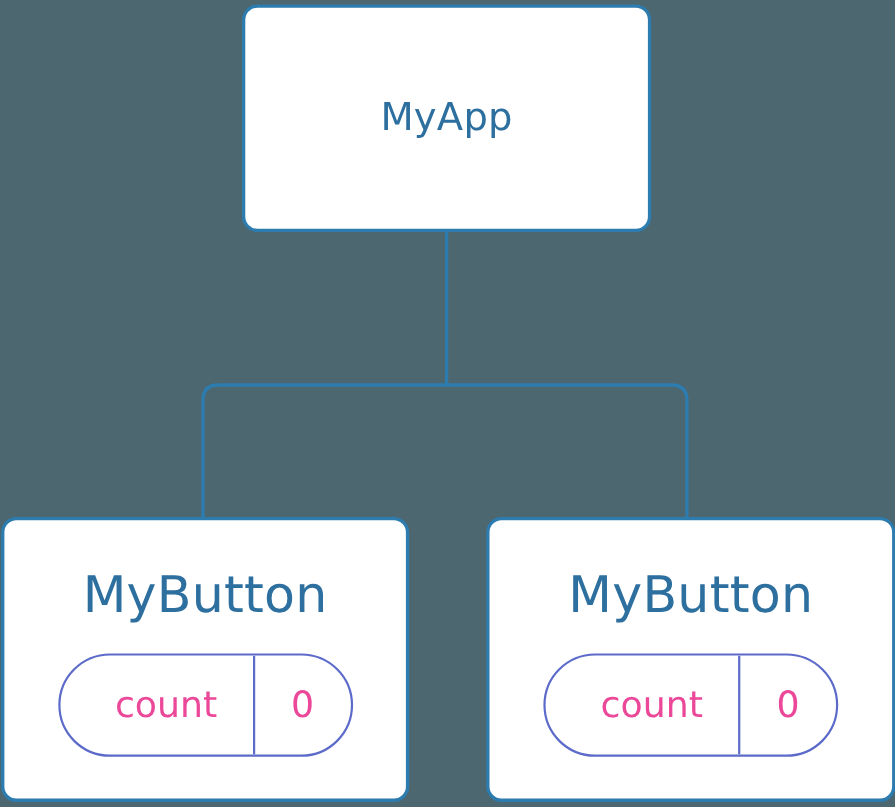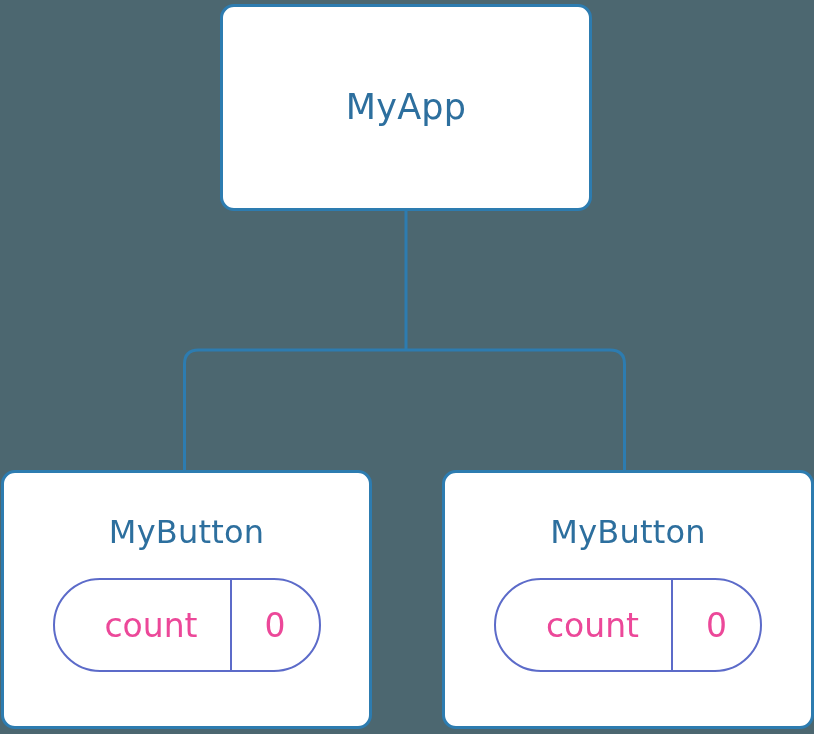--- a/index.html
+++ b/index.html
@@ -74,21 +74,21 @@
   .node-title {
     color: #2d6f9e;
     font-size: 35px;
     line-height: 1.1;
     letter-spacing: 0.2px;
     white-space: nowrap;
   }
 
   .node-child-left .node-title,
   .node-child-right .node-title {
-    font-size: 32px;
+    font-size: 46px;
   }
 
   
   .state-pill {
     margin-top: 28px;
     height: 94px;
     display: flex;
     align-items: stretch;
     border: 2px solid #5c6bc9;
     border-radius: 999px;

